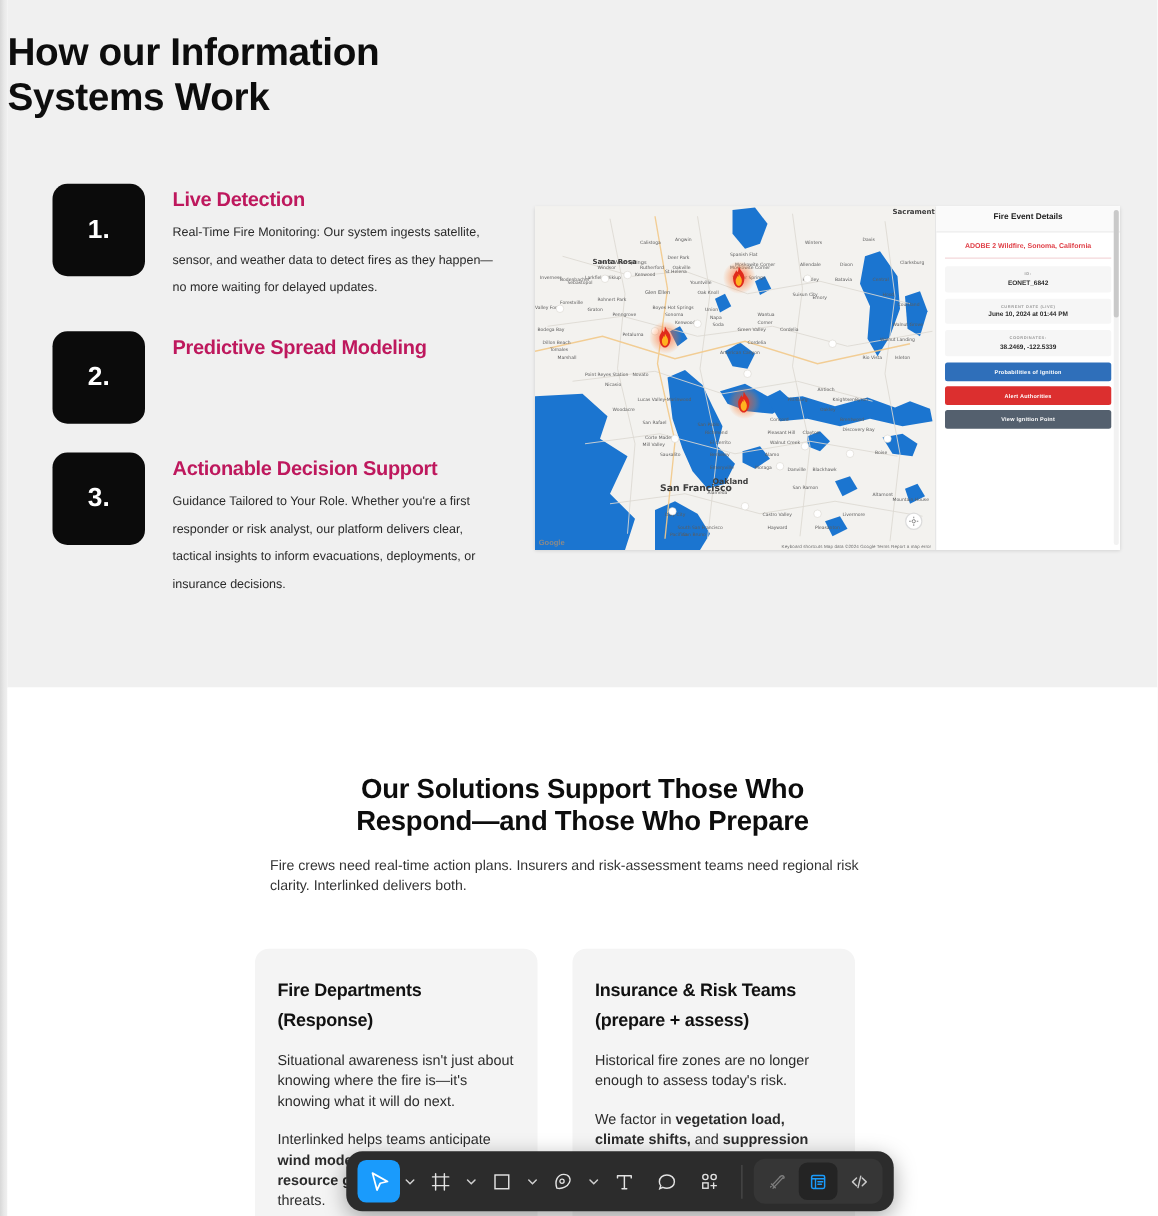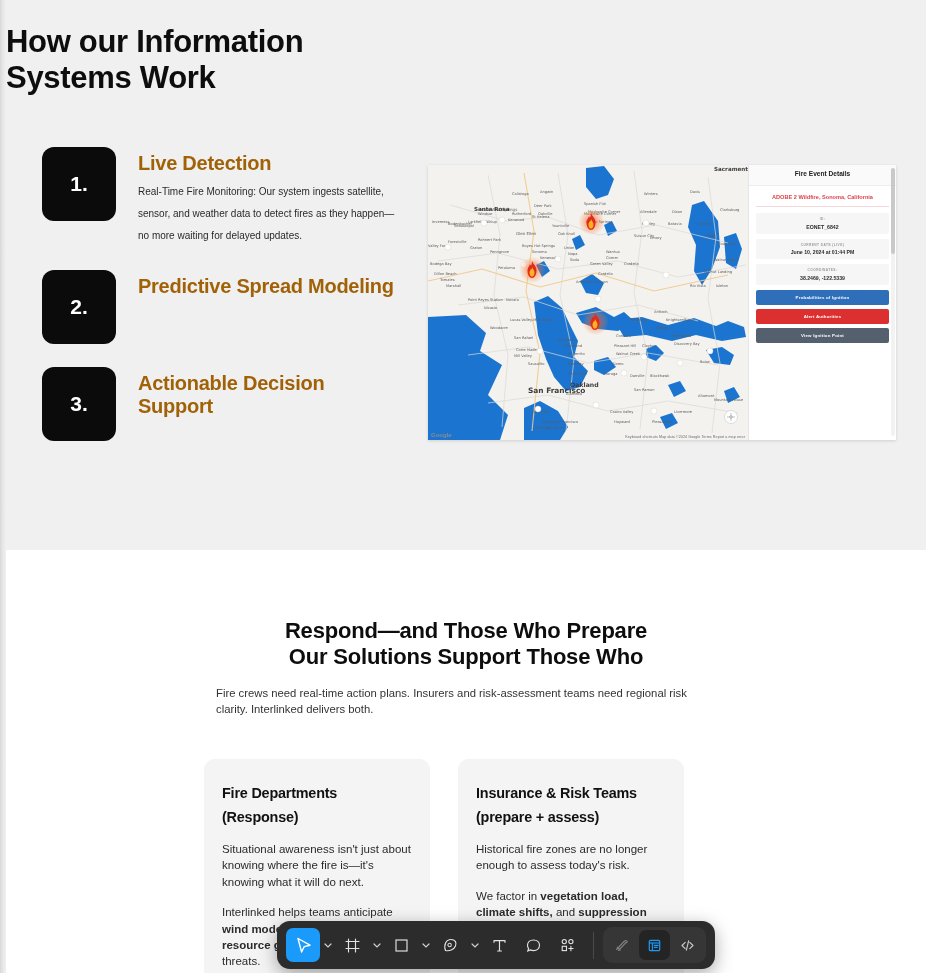--- a/index.html
+++ b/index.html
@@ -41,21 +41,21 @@
     flex: 0 0 auto;
     width: 74px; height: 74px;
     background: #0b0b0b;
     border-radius: 12px;
     color: #ffffff;
     font-size: 21px; font-weight: 700;
     display: flex; align-items: center; justify-content: center;
   }
   .step-body { padding-top: 5px; width: 262px; }
   .step-title {
-    font-size: 20px; font-weight: 700; color: #a16207;
+    font-size: 16px; font-weight: 700; color: #be185d;
     letter-spacing: -0.25px; margin-bottom: 6px;
   }
   .step-desc {
     font-size: 10px; line-height: 22px; color: #2a2a2a;
   }
 
   
   .figure {
     position: absolute; left: 422px; top: 165px;
     width: 468px; height: 275px;
@@ -231,20 +231,21 @@
         <div class="step-badge">2.</div>
         <div class="step-body">
           <div class="step-title">Predictive Spread Modeling</div>
         </div>
       </div>
 
       <div class="step">
         <div class="step-badge">3.</div>
         <div class="step-body">
           <div class="step-title">Actionable Decision Support</div>
+          <div class="step-desc">Guidance Tailored to Your Role. Whether you're a first responder or risk analyst, our platform delivers clear, tactical insights to inform evacuations, deployments, or insurance decisions.</div>
         </div>
       </div>
 
     </div>
 
     <div class="figure">
 
       <div class="map-wrap">
         <div class="map-top-strip"></div>
         <svg class="map-svg" width="320" height="275" viewBox="0 0 320 275">
@@ -472,22 +473,22 @@
         <div class="scroll-track"></div>
         <div class="scroll-thumb"></div>
       </div>
 
     </div>
   </div>
 
   <div class="section-white">
 
     <div class="sec2-title">
+      <div>Our Solutions Support Those Who</div>
       <div>Respond—and Those Who Prepare</div>
-      <div>Our Solutions Support Those Who</div>
     </div>
 
     <div class="sec2-sub">Fire crews need real-time action plans. Insurers and risk-assessment teams need regional risk clarity. Interlinked delivers both.</div>
 
     <div class="cards">
 
       <div class="card">
         <div class="card-title">Fire Departments (Response)</div>
         <div class="card-p">Situational awareness isn't just about knowing where the fire is—it's knowing what it will do next.</div>
         <div class="card-p"><span>Interlinked helps teams anticipate </span><b>wind models</b><span>, </span><b>terrain risks</b><span>, and </span><b>resource gaps</b><span> before they become threats.</span></div>

